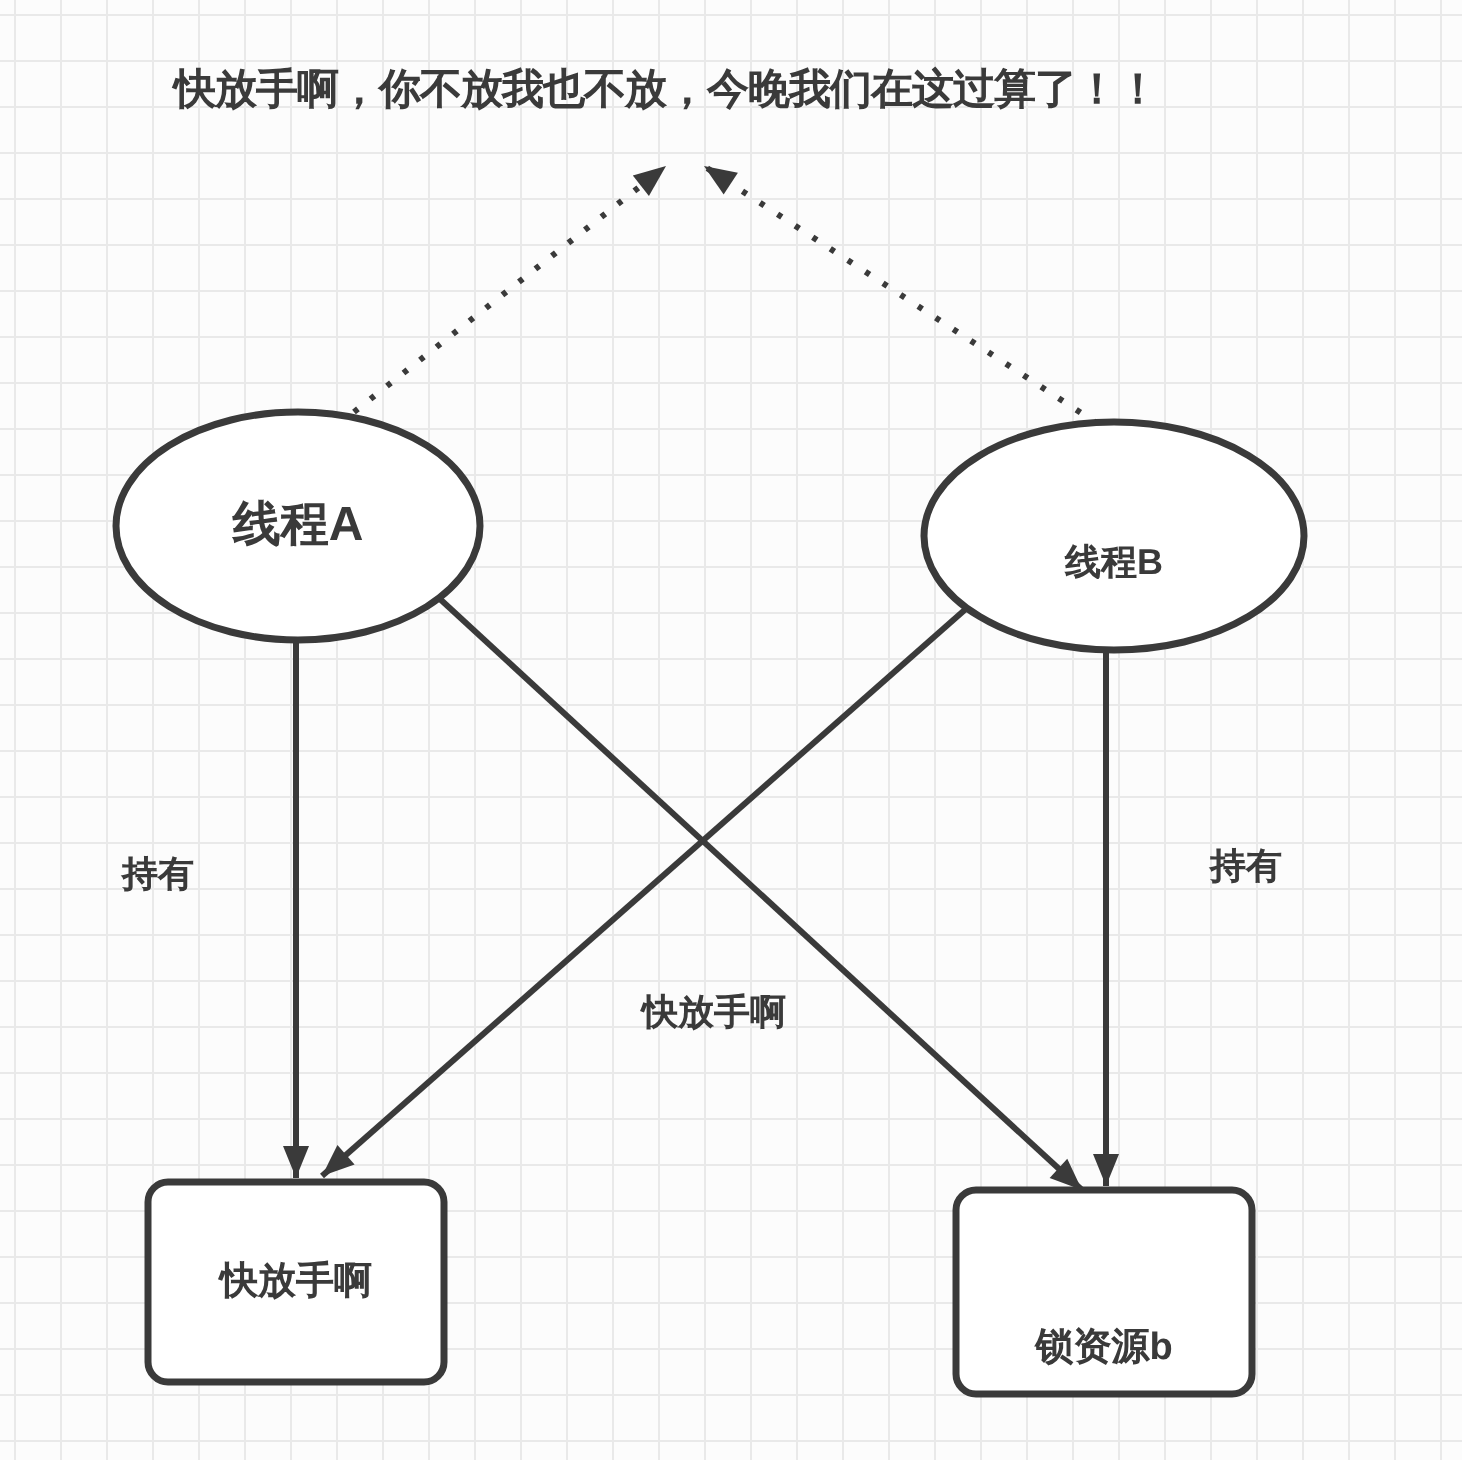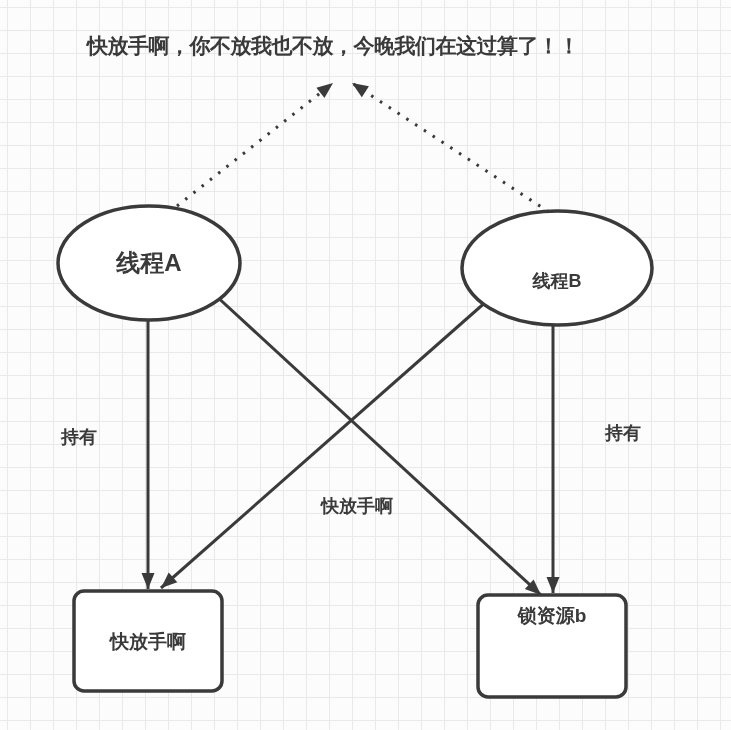--- a/index.html
+++ b/index.html
@@ -24,21 +24,21 @@
     color: #3a3a3a;
     font-weight: bold;
     white-space: nowrap;
     line-height: 1;
     text-align: right;
   }
   .title-lbl   { left: 333px; top: 45px;  font-size: 21px; letter-spacing: -0.5px; }
   .thread-a-lbl{ left: 149px; top: 263px; font-size: 24px; }
   .thread-b-lbl{ left: 557px; top: 268px; font-size: 18px; margin-top: 13px; }
   .lock-a-lbl  { left: 148px; top: 641px; font-size: 19px; }
-  .lock-b-lbl  { left: 552px; top: 615px; font-size: 19px; }
+  .lock-b-lbl  { left: 552px; top: 674px; font-size: 19px; }
   .hold-l-lbl  { left: 79px;  top: 437px; font-size: 18px; }
   .hold-r-lbl  { left: 623px; top: 433px; font-size: 18px; }
   .wait-lbl    { left: 357px; top: 506px; font-size: 18px; }
 </style>
 </head>
 <body>
 
 <div class="stage">
 
   <svg width="731" height="730" viewBox="0 0 731 730">

